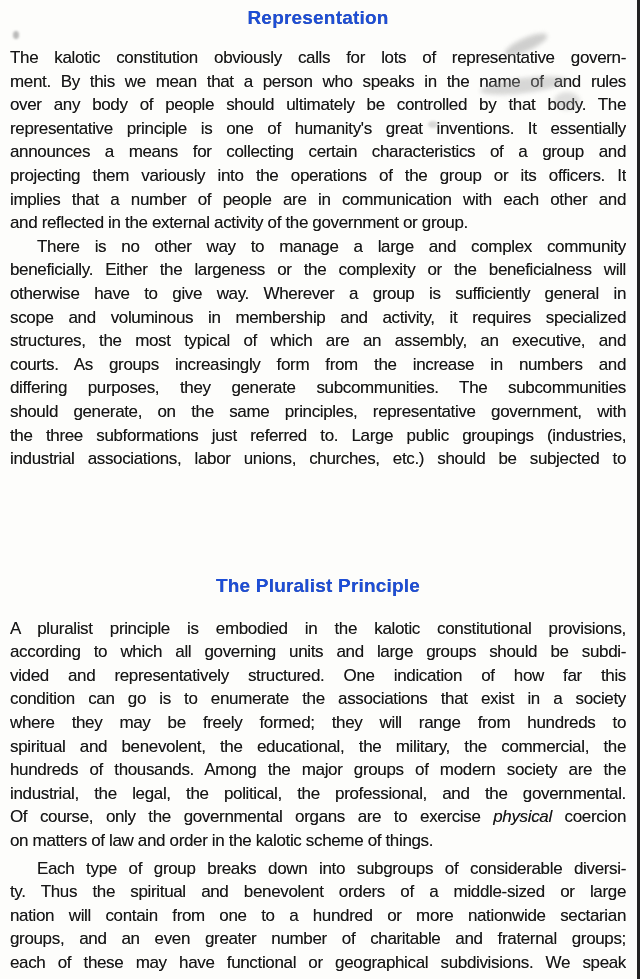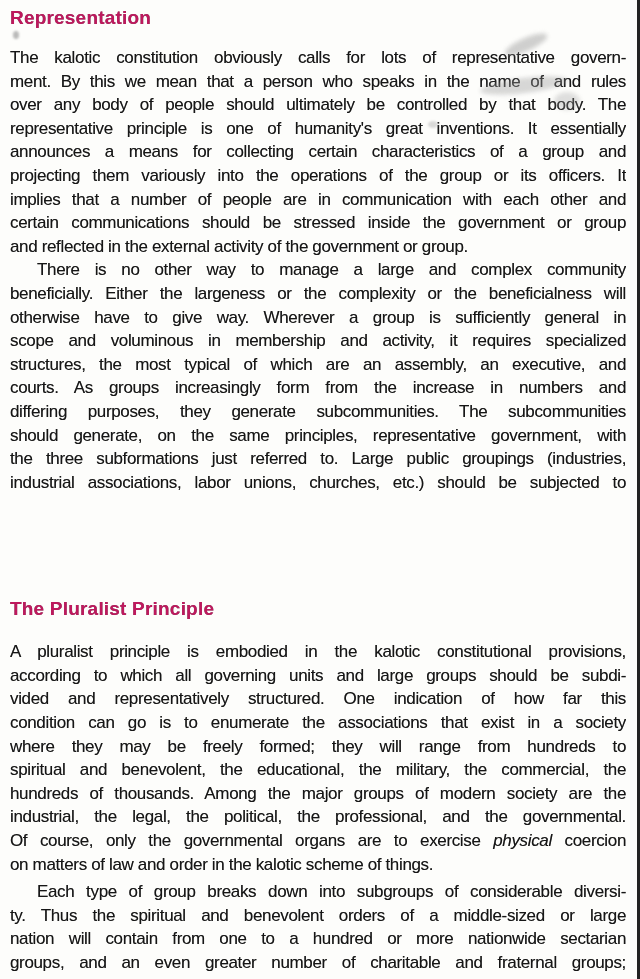--- a/index.html
+++ b/index.html
@@ -18,24 +18,25 @@
     position: absolute;
     inset: 0;
     box-sizing: border-box;
     padding: 7px 14px 0 10px;
     color: #161616;
   }
   h2.h {
     font-size: 19px;
     line-height: 22px;
     font-weight: 700;
-    color: #be185d;
+    color: #1d4ed8;
     letter-spacing: 0.2px;
     margin: 0 0 17px 0;
     text-shadow: 0 0 0.6px rgba(0,0,0,0.55);
+    text-align: center;
   }
   h2.h.second {
     margin-top: 104px;
     margin-bottom: 20px;
   }
   .para { margin: 0; }
   .para.tight-after { margin-bottom: 4px; }
   .line {
     font-size: 17px;
     line-height: 23.6px;
@@ -78,21 +79,20 @@
   <h2 class="h">Representation</h2>
 
   <div class="para">
       <div class="line">The kalotic constitution obviously calls for lots of representative govern-</div>
       <div class="line">ment. By this we mean that a person who speaks in the name of and rules</div>
       <div class="line">over any body of people should ultimately be controlled by that body. The</div>
       <div class="line">representative principle is one of humanity's great inventions. It essentially</div>
       <div class="line">announces a means for collecting certain characteristics of a group and</div>
       <div class="line">projecting them variously into the operations of the group or its officers. It</div>
       <div class="line">implies that a number of people are in communication with each other and</div>
-      <div class="line">certain communications should be stressed inside the government or group</div>
       <div class="line short">and reflected in the external activity of the government or group.</div>
     </div>
   <div class="para">
       <div class="line indent">There is no other way to manage a large and complex community</div>
       <div class="line">beneficially. Either the largeness or the complexity or the beneficialness will</div>
       <div class="line">otherwise have to give way. Wherever a group is sufficiently general in</div>
       <div class="line">scope and voluminous in membership and activity, it requires specialized</div>
       <div class="line">structures, the most typical of which are an assembly, an executive, and</div>
       <div class="line">courts. As groups increasingly form from the increase in numbers and</div>
       <div class="line">differing purposes, they generate subcommunities. The subcommunities</div>

